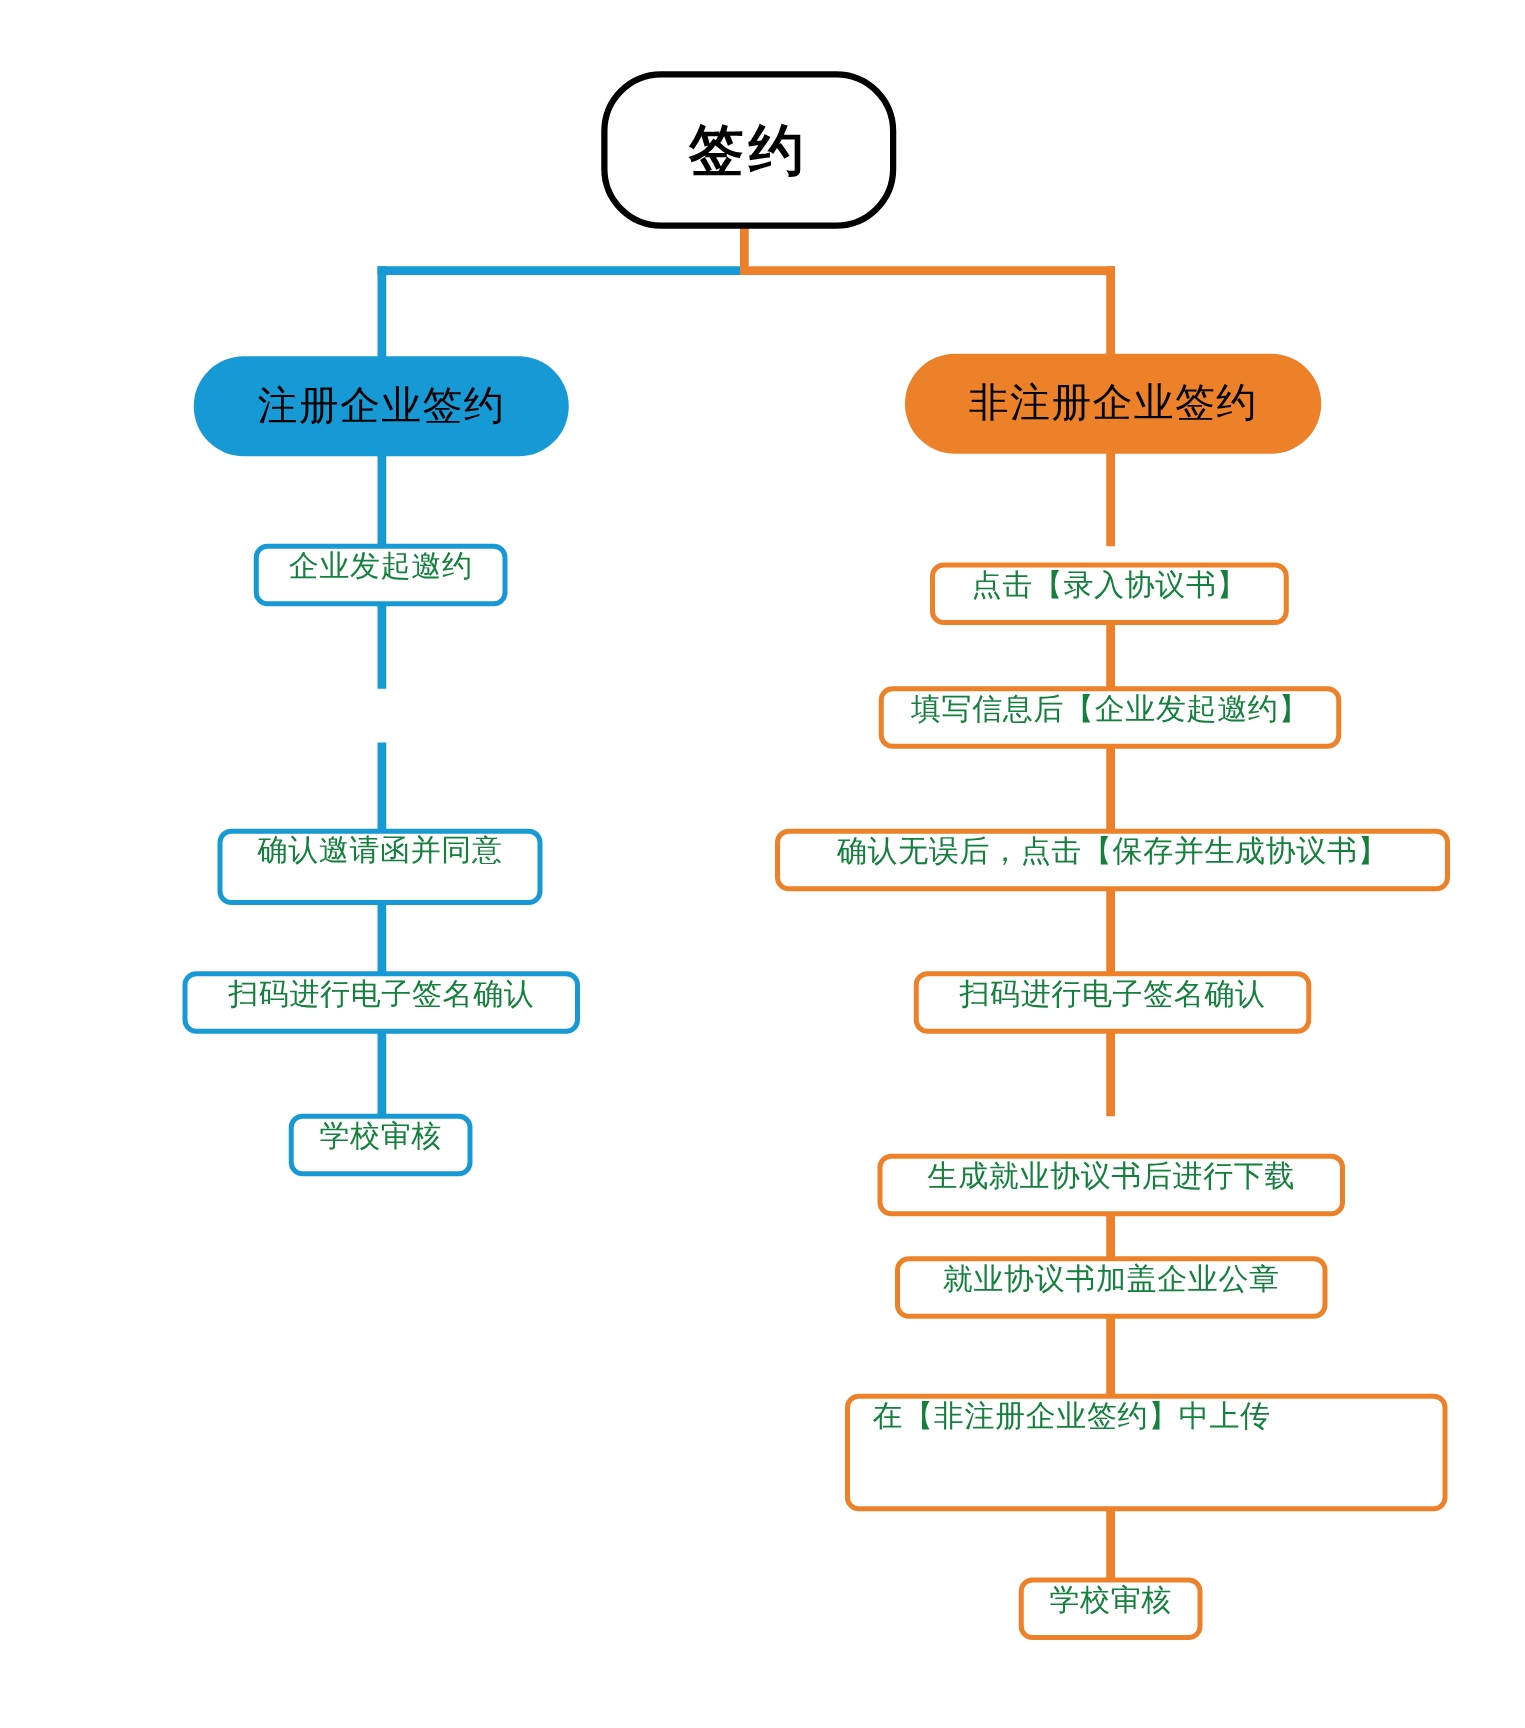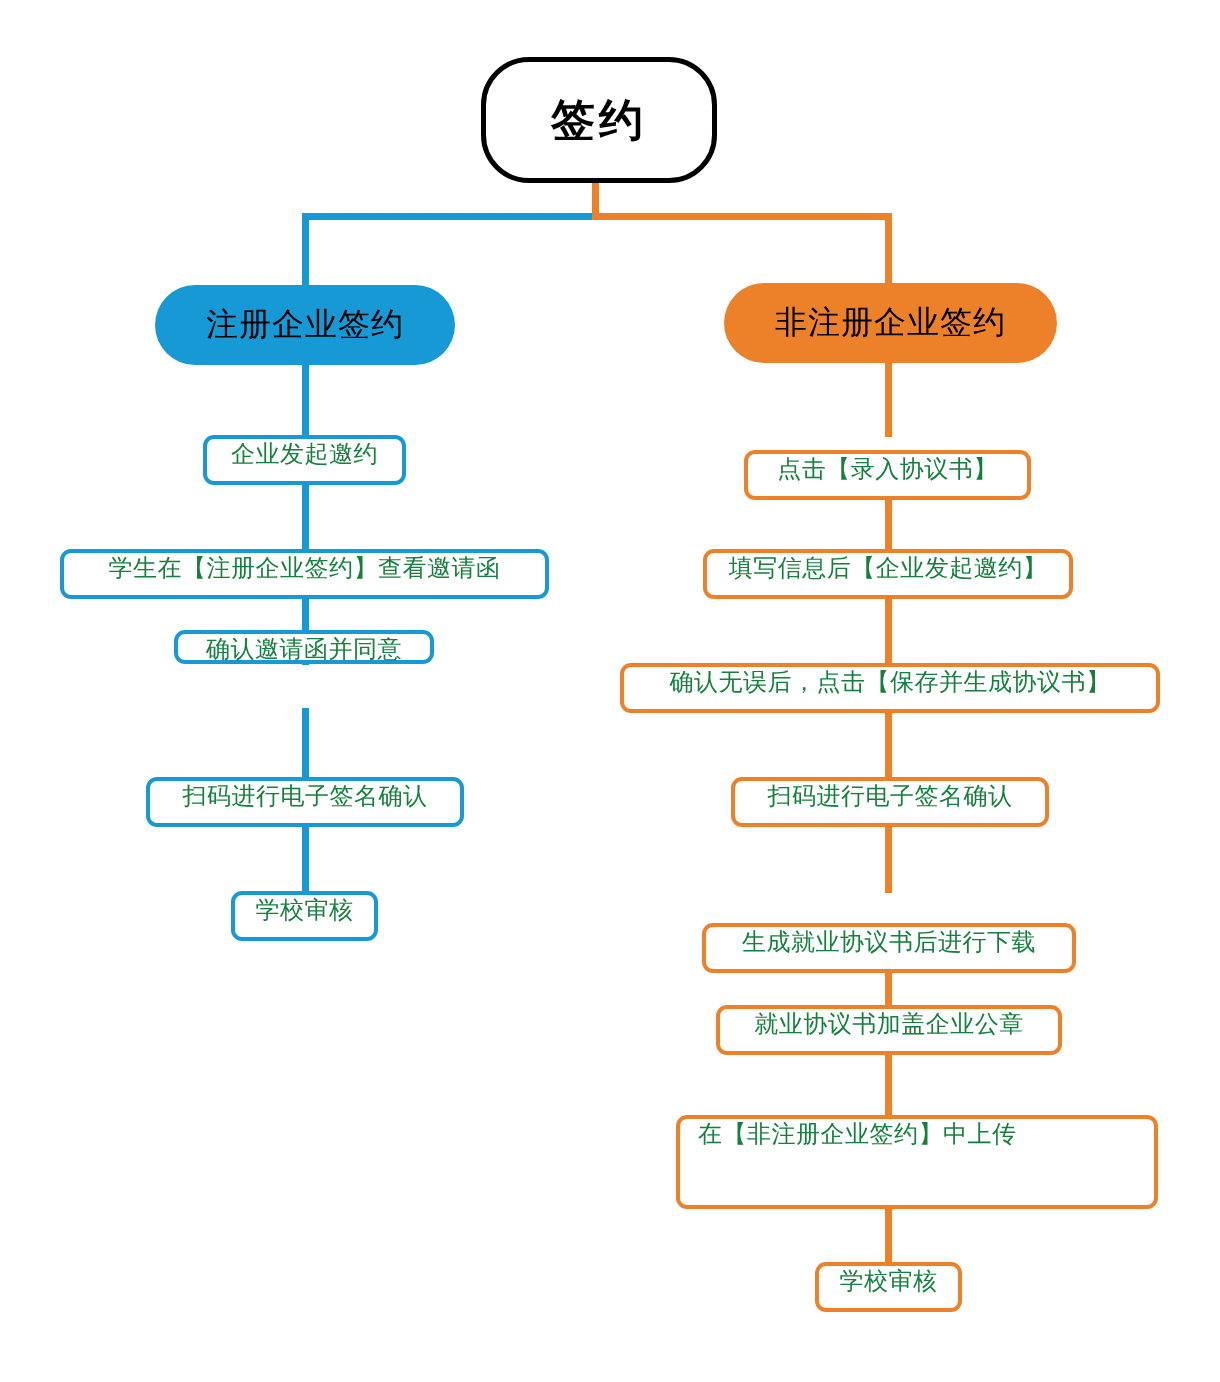--- a/index.html
+++ b/index.html
@@ -88,25 +88,22 @@
   <div class="conn" style="left:302px;top:360px;width:7px;height:79px;background:#1799d6;"></div>
   <div class="conn" style="left:302px;top:480px;width:7px;height:71px;background:#1799d6;"></div>
   <div class="conn" style="left:302px;top:594px;width:7px;height:71px;background:#1799d6;"></div>
   <div class="conn" style="left:302px;top:708px;width:7px;height:71px;background:#1799d6;"></div>
   <div class="conn" style="left:302px;top:822px;width:7px;height:71px;background:#1799d6;"></div>
 
   <div class="step blue" style="left:203px;top:435px;width:203px;height:50px;">
     <span class="txt">企业发起邀约</span>
   </div>
 
-  <div class="step blue" style="left:60px;top:549px;width:489px;height:50px;">
-    <span class="txt">学生在【注册企业签约】查看邀请函</span>
-  </div>
 
-  <div class="step blue" style="left:174px;top:630px;width:260px;height:34px;">
+  <div class="step blue" style="left:174px;top:663px;width:260px;height:61px;font-family:Liberation Serif, serif;">
     <span class="txt">确认邀请函并同意</span>
   </div>
 
   <div class="step blue" style="left:146px;top:777px;width:318px;height:50px;">
     <span class="txt">扫码进行电子签名确认</span>
   </div>
 
   <div class="step blue" style="left:231px;top:891px;width:147px;height:50px;">
     <span class="txt">学校审核</span>
   </div>

